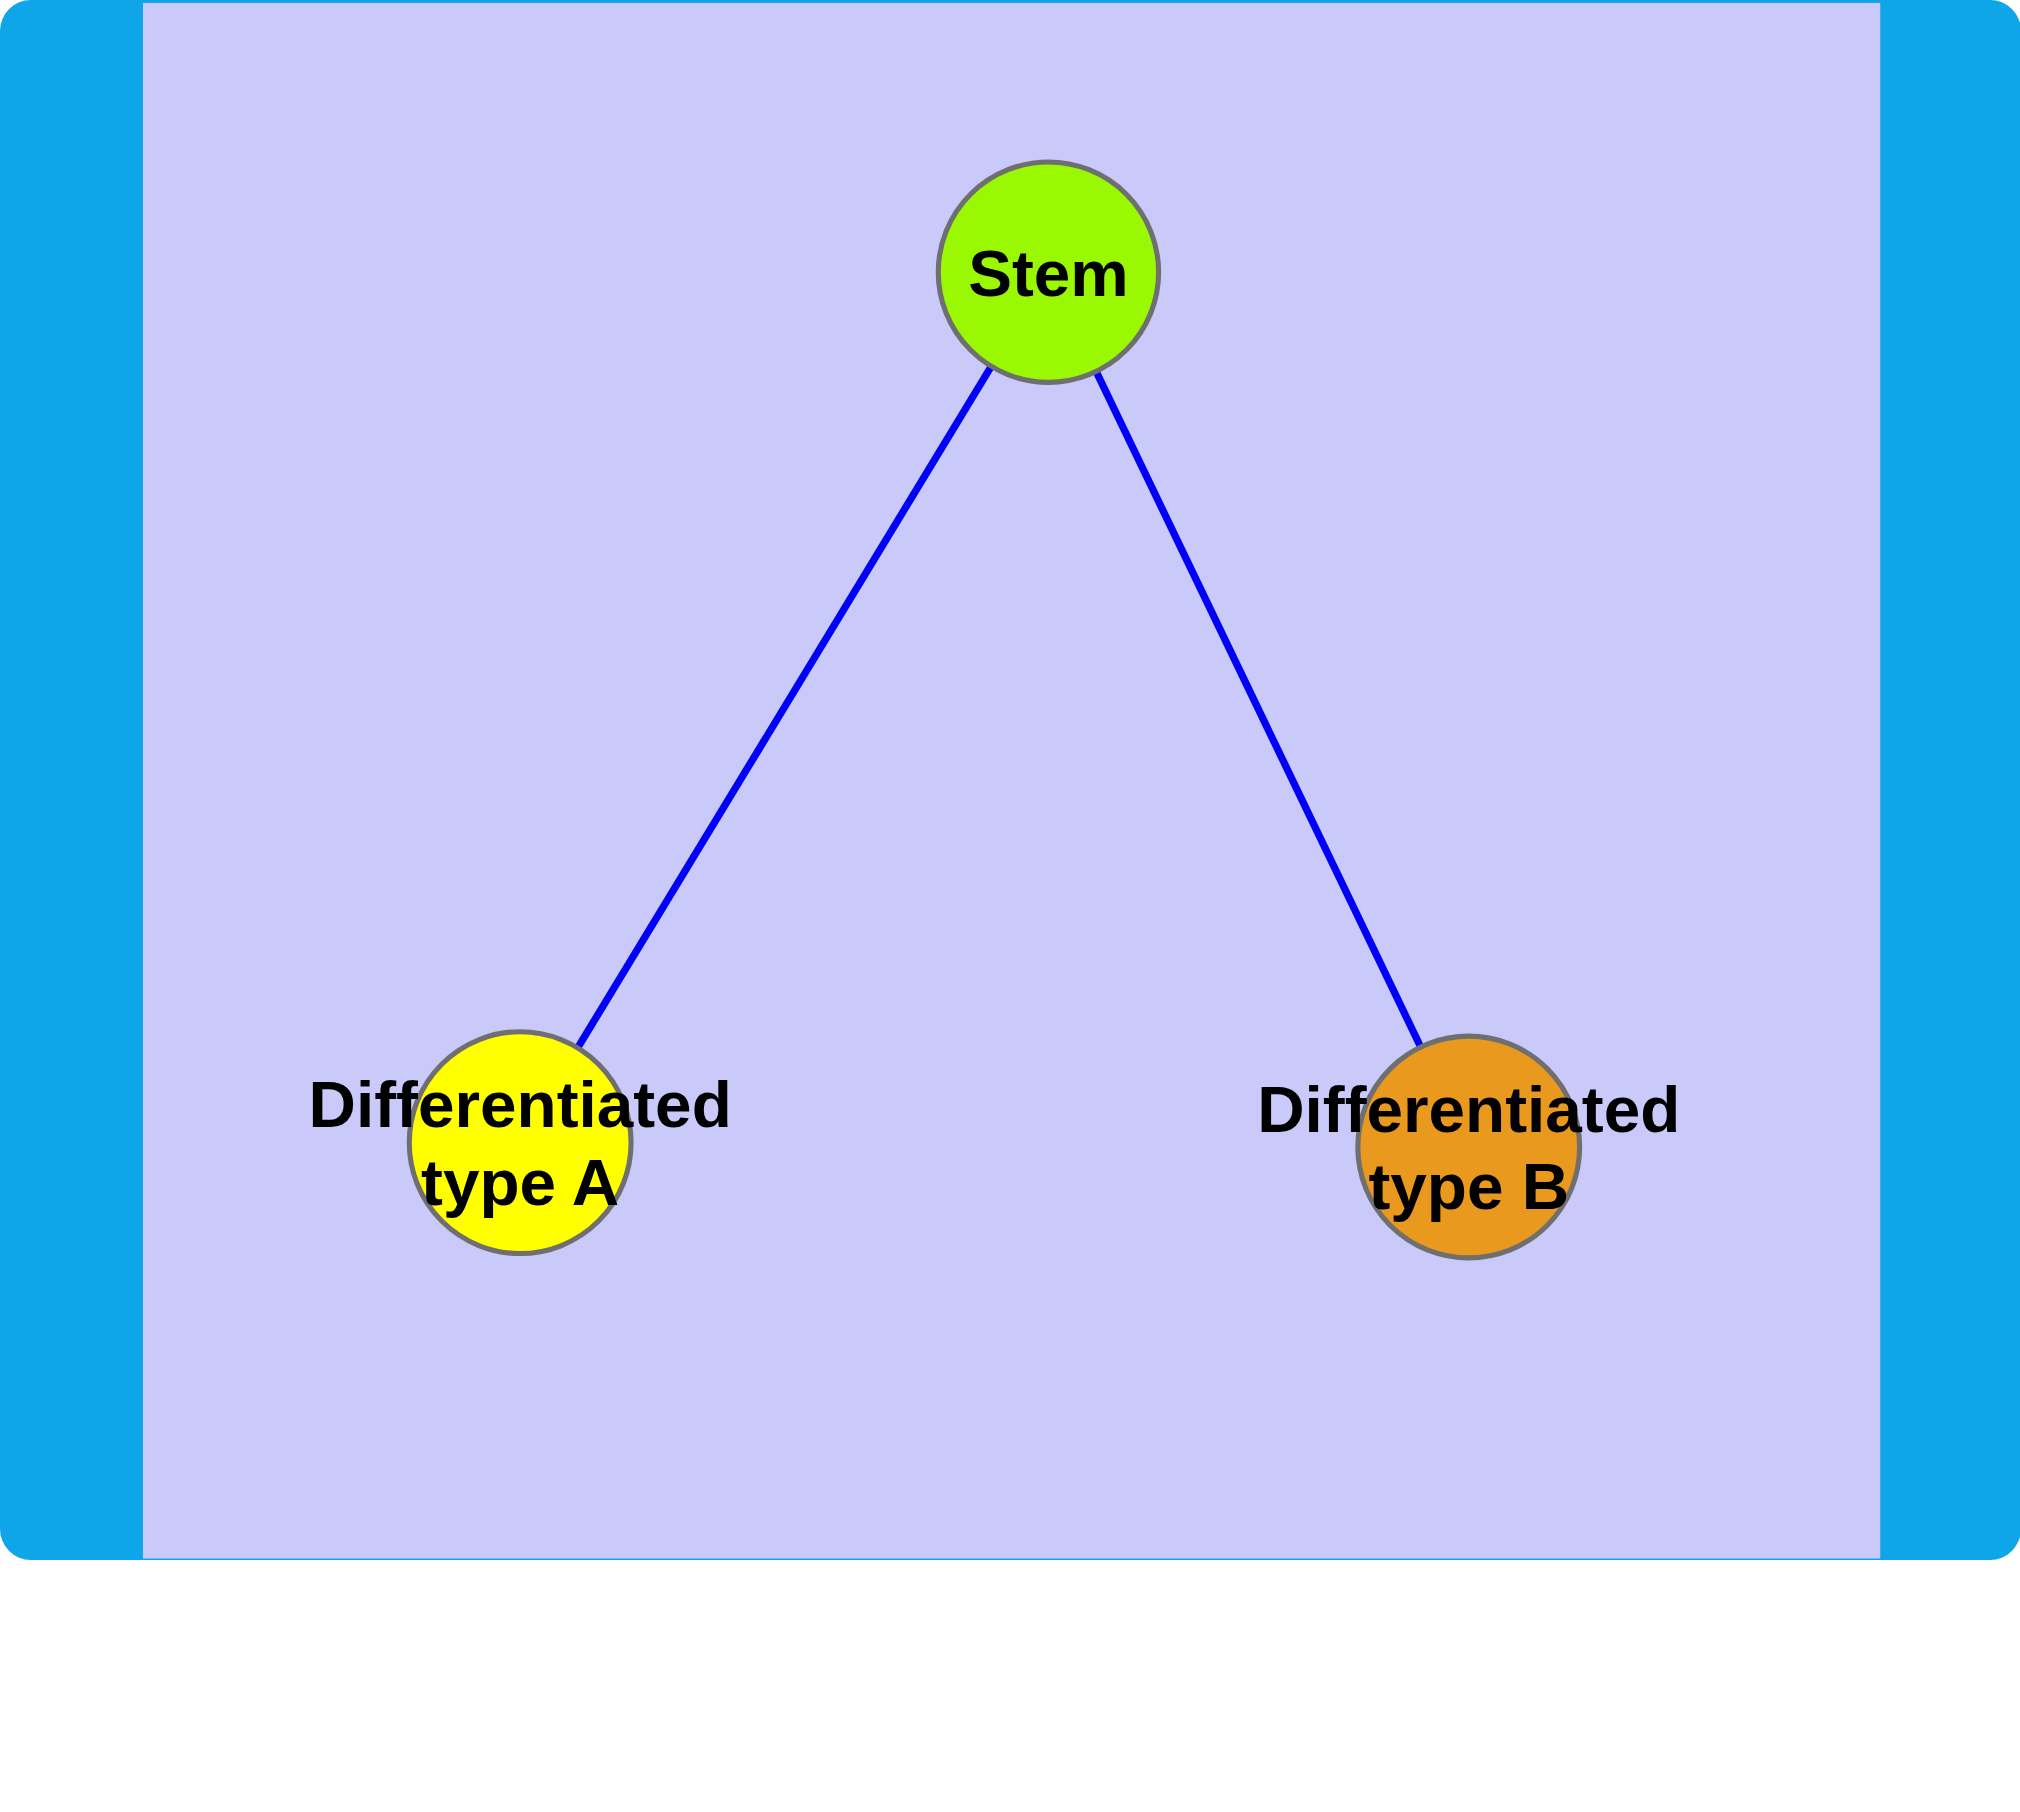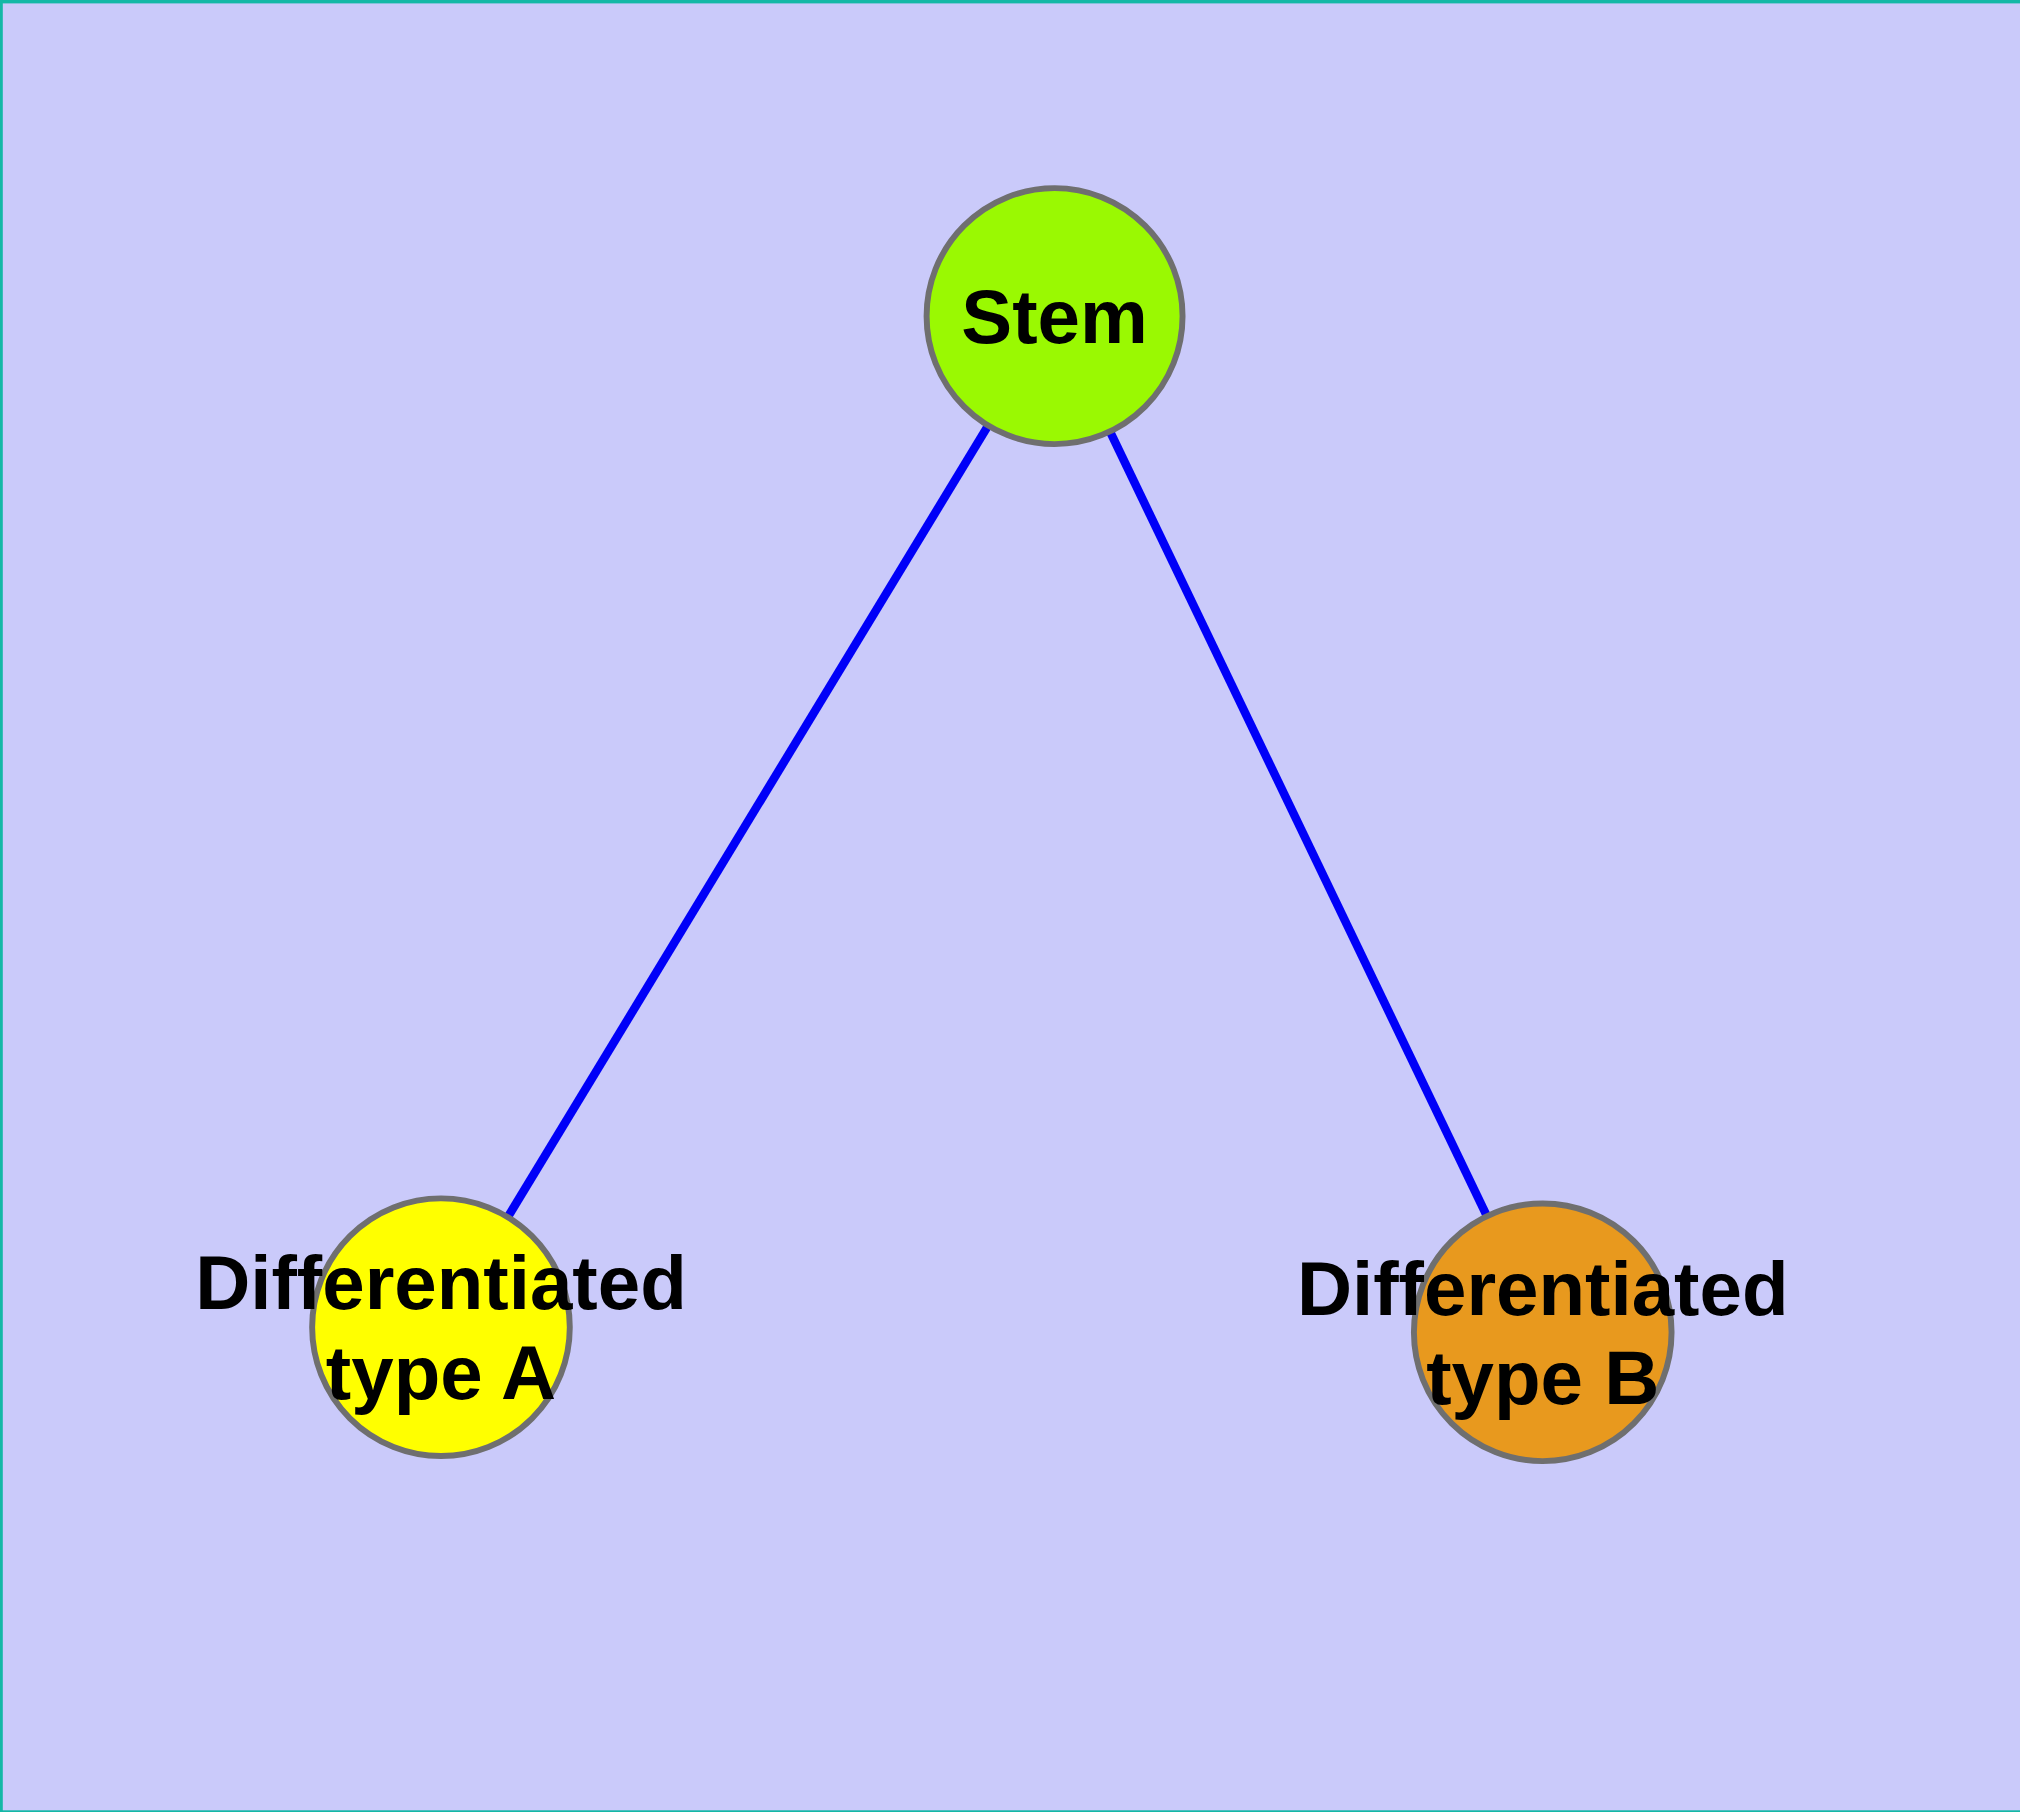--- a/index.html
+++ b/index.html
@@ -4,23 +4,24 @@
 <style>
   html, body {
     margin: 0;
     padding: 0;
     background: #ffffff;
     font-family: "Liberation Sans", sans-serif;
   }
   #stage {
     position: relative;
     width: 2021px;
-    height: 1812px;
-    background: #14b8a6;
+    height: 1560px;
+    background: #0ea5e9;
     overflow: hidden;
+    border-radius: 31px;
   }
   #graph-svg {
     position: absolute;
     left: 0;
     top: 0;
     width: 100%;
     height: 100%;
     display: block;
   }
   #graph-svg text {

